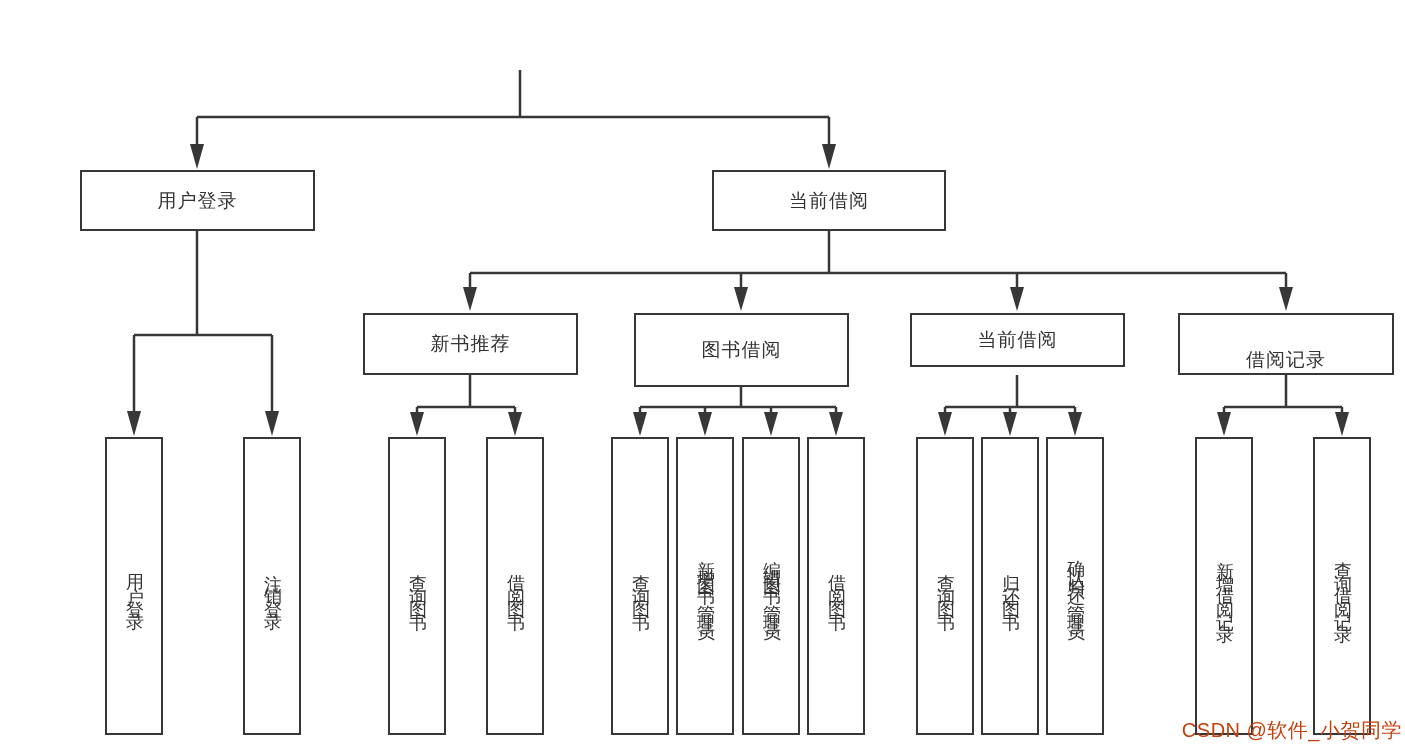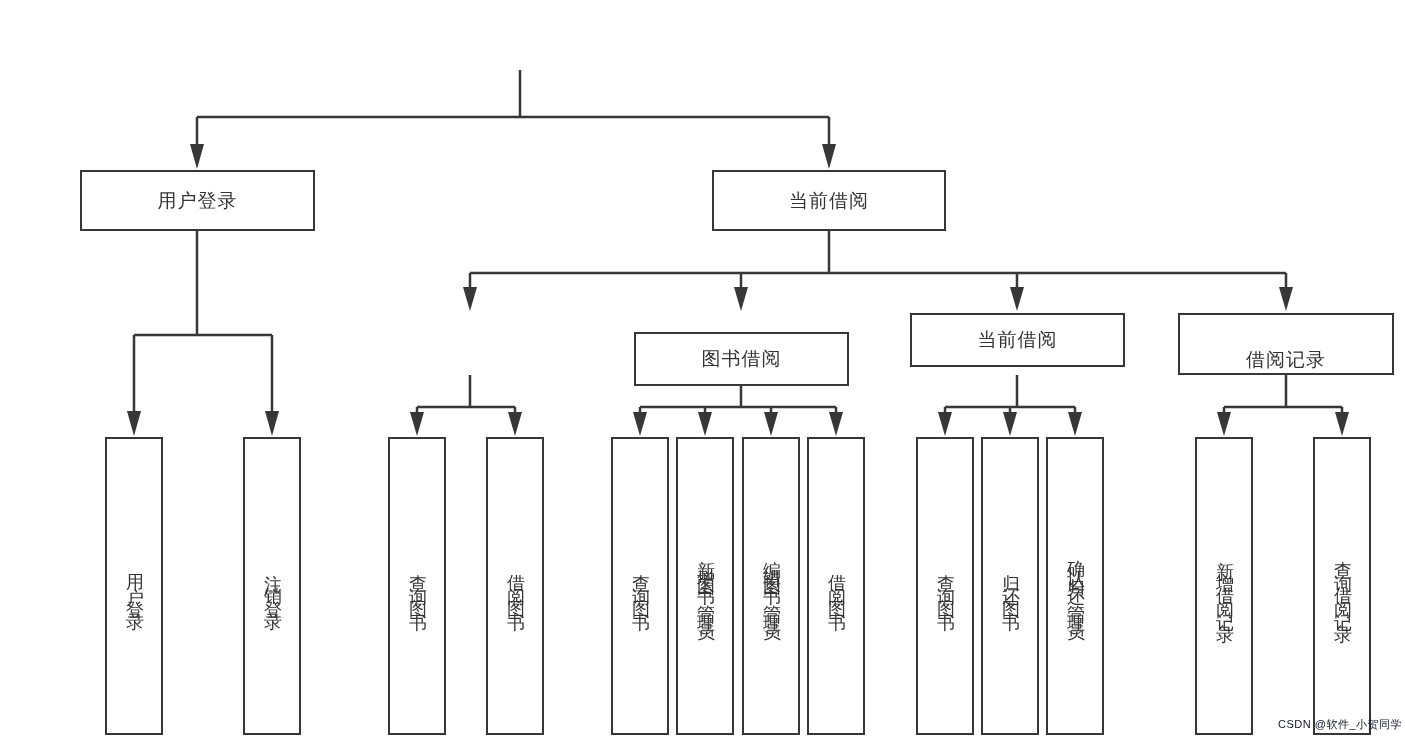--- a/index.html
+++ b/index.html
@@ -41,22 +41,22 @@
     font-size: 18px;
     letter-spacing: 13px;
     line-height: 1.1;
     white-space: nowrap;
   }
   .node.leaf .lbl.dense { letter-spacing: 9px; }
   .watermark {
     position: absolute;
     top: 717px;
     right: 3px;
-    font-size: 11px;
-    color: #0f172a;
+    font-size: 20px;
+    color: #c2410c;
     letter-spacing: 0.5px;
     z-index: 5;
     white-space: nowrap;
   }
 </style>
 </head>
 <body>
 
 <div class="canvas">
 
@@ -101,21 +101,24 @@
   </svg>
 
 
   <div class="node" style="left:80px; top:170px; width:235px; height:61px;">
     <span class="lbl">用户登录</span>
   </div>
   <div class="node" style="left:712px; top:170px; width:234px; height:61px;">
     <span class="lbl">当前借阅</span>
   </div>
 
-  <div class="node" style="left:634px; top:313px; width:215px; height:54px;margin-top:19px;">
+  <div class="node" style="left:363px; top:313px; width:215px; height:62px;">
+    <span class="lbl">新书推荐</span>
+  </div>
+  <div class="node" style="left:634px; top:313px; width:215px; height:74px;">
     <span class="lbl">图书借阅</span>
   </div>
   <div class="node" style="left:910px; top:313px; width:215px; height:54px;">
     <span class="lbl">当前借阅</span>
   </div>
   <div class="node" style="left:1178px; top:313px; width:216px; height:62px;align-items:flex-end;">
     <span class="lbl">借阅记录</span>
   </div>
 
   <div class="node leaf" style="left:105px; top:437px; width:58px; height:298px;">

